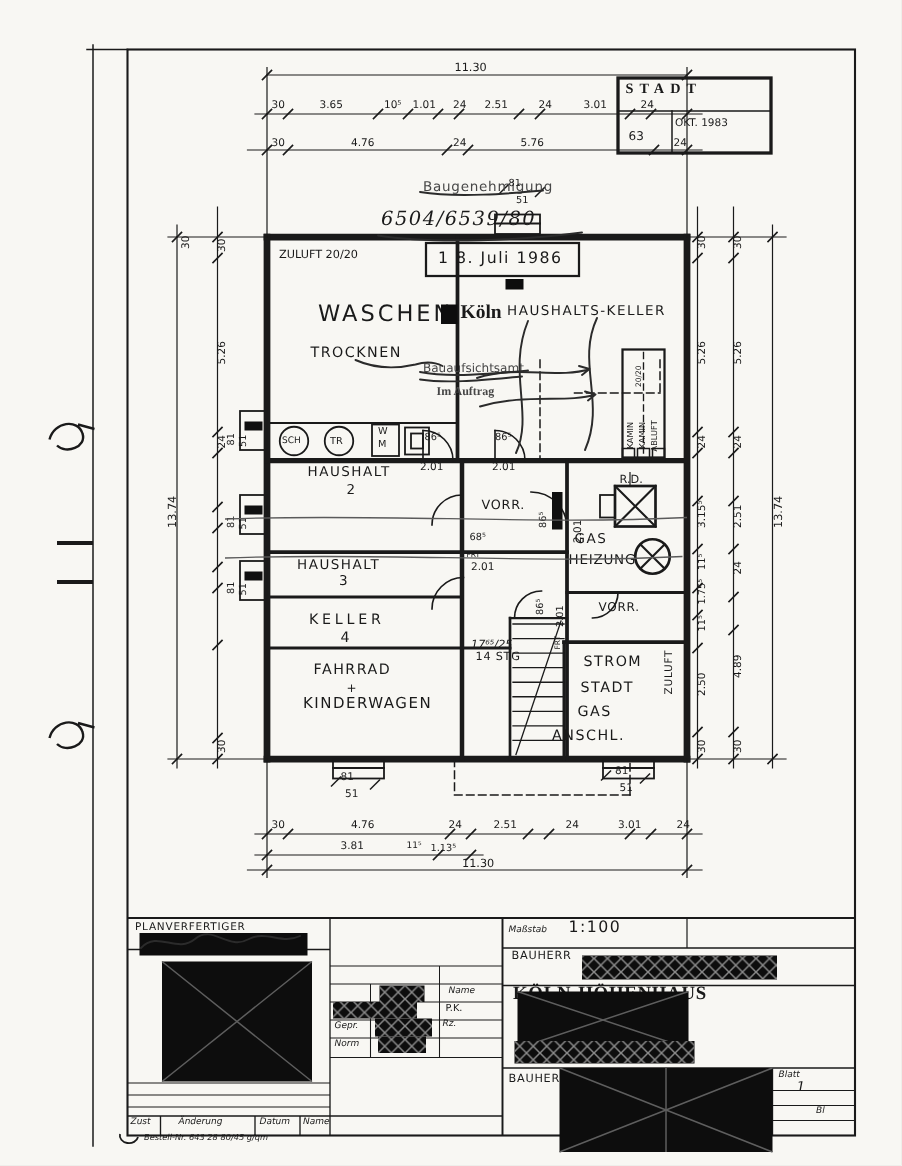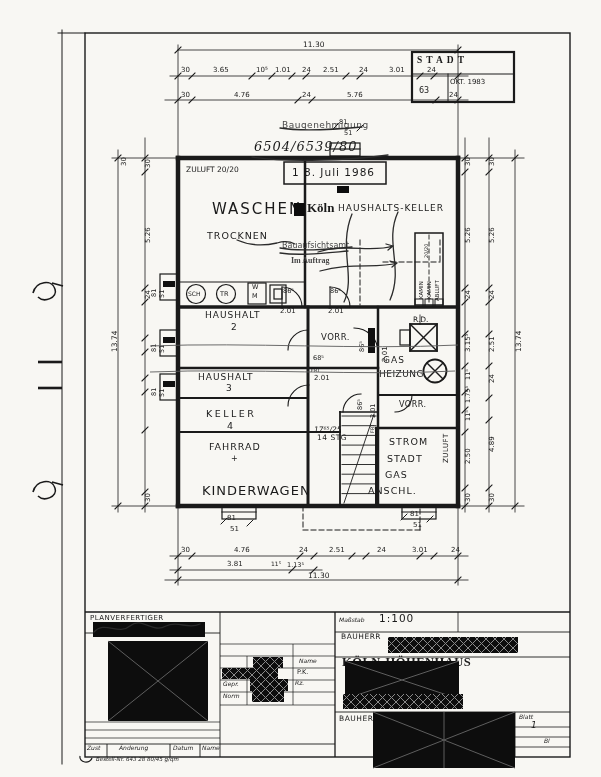--- a/index.html
+++ b/index.html
@@ -287,21 +287,21 @@
       <span class="t" style="left: 207px; top: 231px; font-size: 9.5px; letter-spacing: 1px;">TROCKNEN</span>
       <span class="t" style="left: 338px; top: 204px; font-size: 9px; letter-spacing: 1px;">HAUSHALTS-KELLER</span>
       <span class="t" style="left: 205px; top: 311px; font-size: 9px; letter-spacing: 1px;">HAUSHALT</span>
       <span class="t" style="left: 231px; top: 323px; font-size: 9px;">2</span>
       <span class="t" style="left: 198px; top: 373px; font-size: 9px; letter-spacing: 1px;">HAUSHALT</span>
       <span class="t" style="left: 226px; top: 384px; font-size: 9px;">3</span>
       <span class="t" style="left: 206px; top: 409px; font-size: 9.5px; letter-spacing: 2.5px;">KELLER</span>
       <span class="t" style="left: 227px; top: 421px; font-size: 9.5px;">4</span>
       <span class="t" style="left: 209px; top: 442px; font-size: 9.5px; letter-spacing: 1px;">FAHRRAD</span>
       <span class="t" style="left: 231px; top: 455px; font-size: 8px;">+</span>
-      <span class="t" style="left: 202px; top: 484px; font-size: 13px; letter-spacing: 1px;">KINDERWAGEN</span>
+      <span class="t" style="left: 202px; top: 465px; font-size: 10px; letter-spacing: 1px;">KINDERWAGEN</span>
       <span class="t" style="left: 321px; top: 333px; font-size: 8.5px; letter-spacing: 0.5px;">VORR.</span>
       <span class="t" style="left: 399px; top: 401px; font-size: 8px; letter-spacing: 0.5px;">VORR.</span>
       <span class="t" style="left: 383px; top: 356px; font-size: 9px; letter-spacing: 1px;">GAS</span>
       <span class="t" style="left: 379px; top: 370px; font-size: 9px; letter-spacing: 0.5px;">HEIZUNG</span>
       <span class="t" style="left: 413px; top: 316px; font-size: 7.5px;">R.D.</span>
       <span class="t" style="left: 389px; top: 437px; font-size: 9.5px; letter-spacing: 1px;">STROM</span>
       <span class="t" style="left: 387px; top: 454px; font-size: 9.5px; letter-spacing: 1px;">STADT</span>
       <span class="t" style="left: 385px; top: 470px; font-size: 9.5px; letter-spacing: 1px;">GAS</span>
       <span class="t" style="left: 368px; top: 486px; font-size: 9.5px; letter-spacing: 1px;">ANSCHL.</span>
       <span class="t rot" style="left: 443px; top: 463px; font-size: 7px; letter-spacing: 0.5px;">ZULUFT</span>

